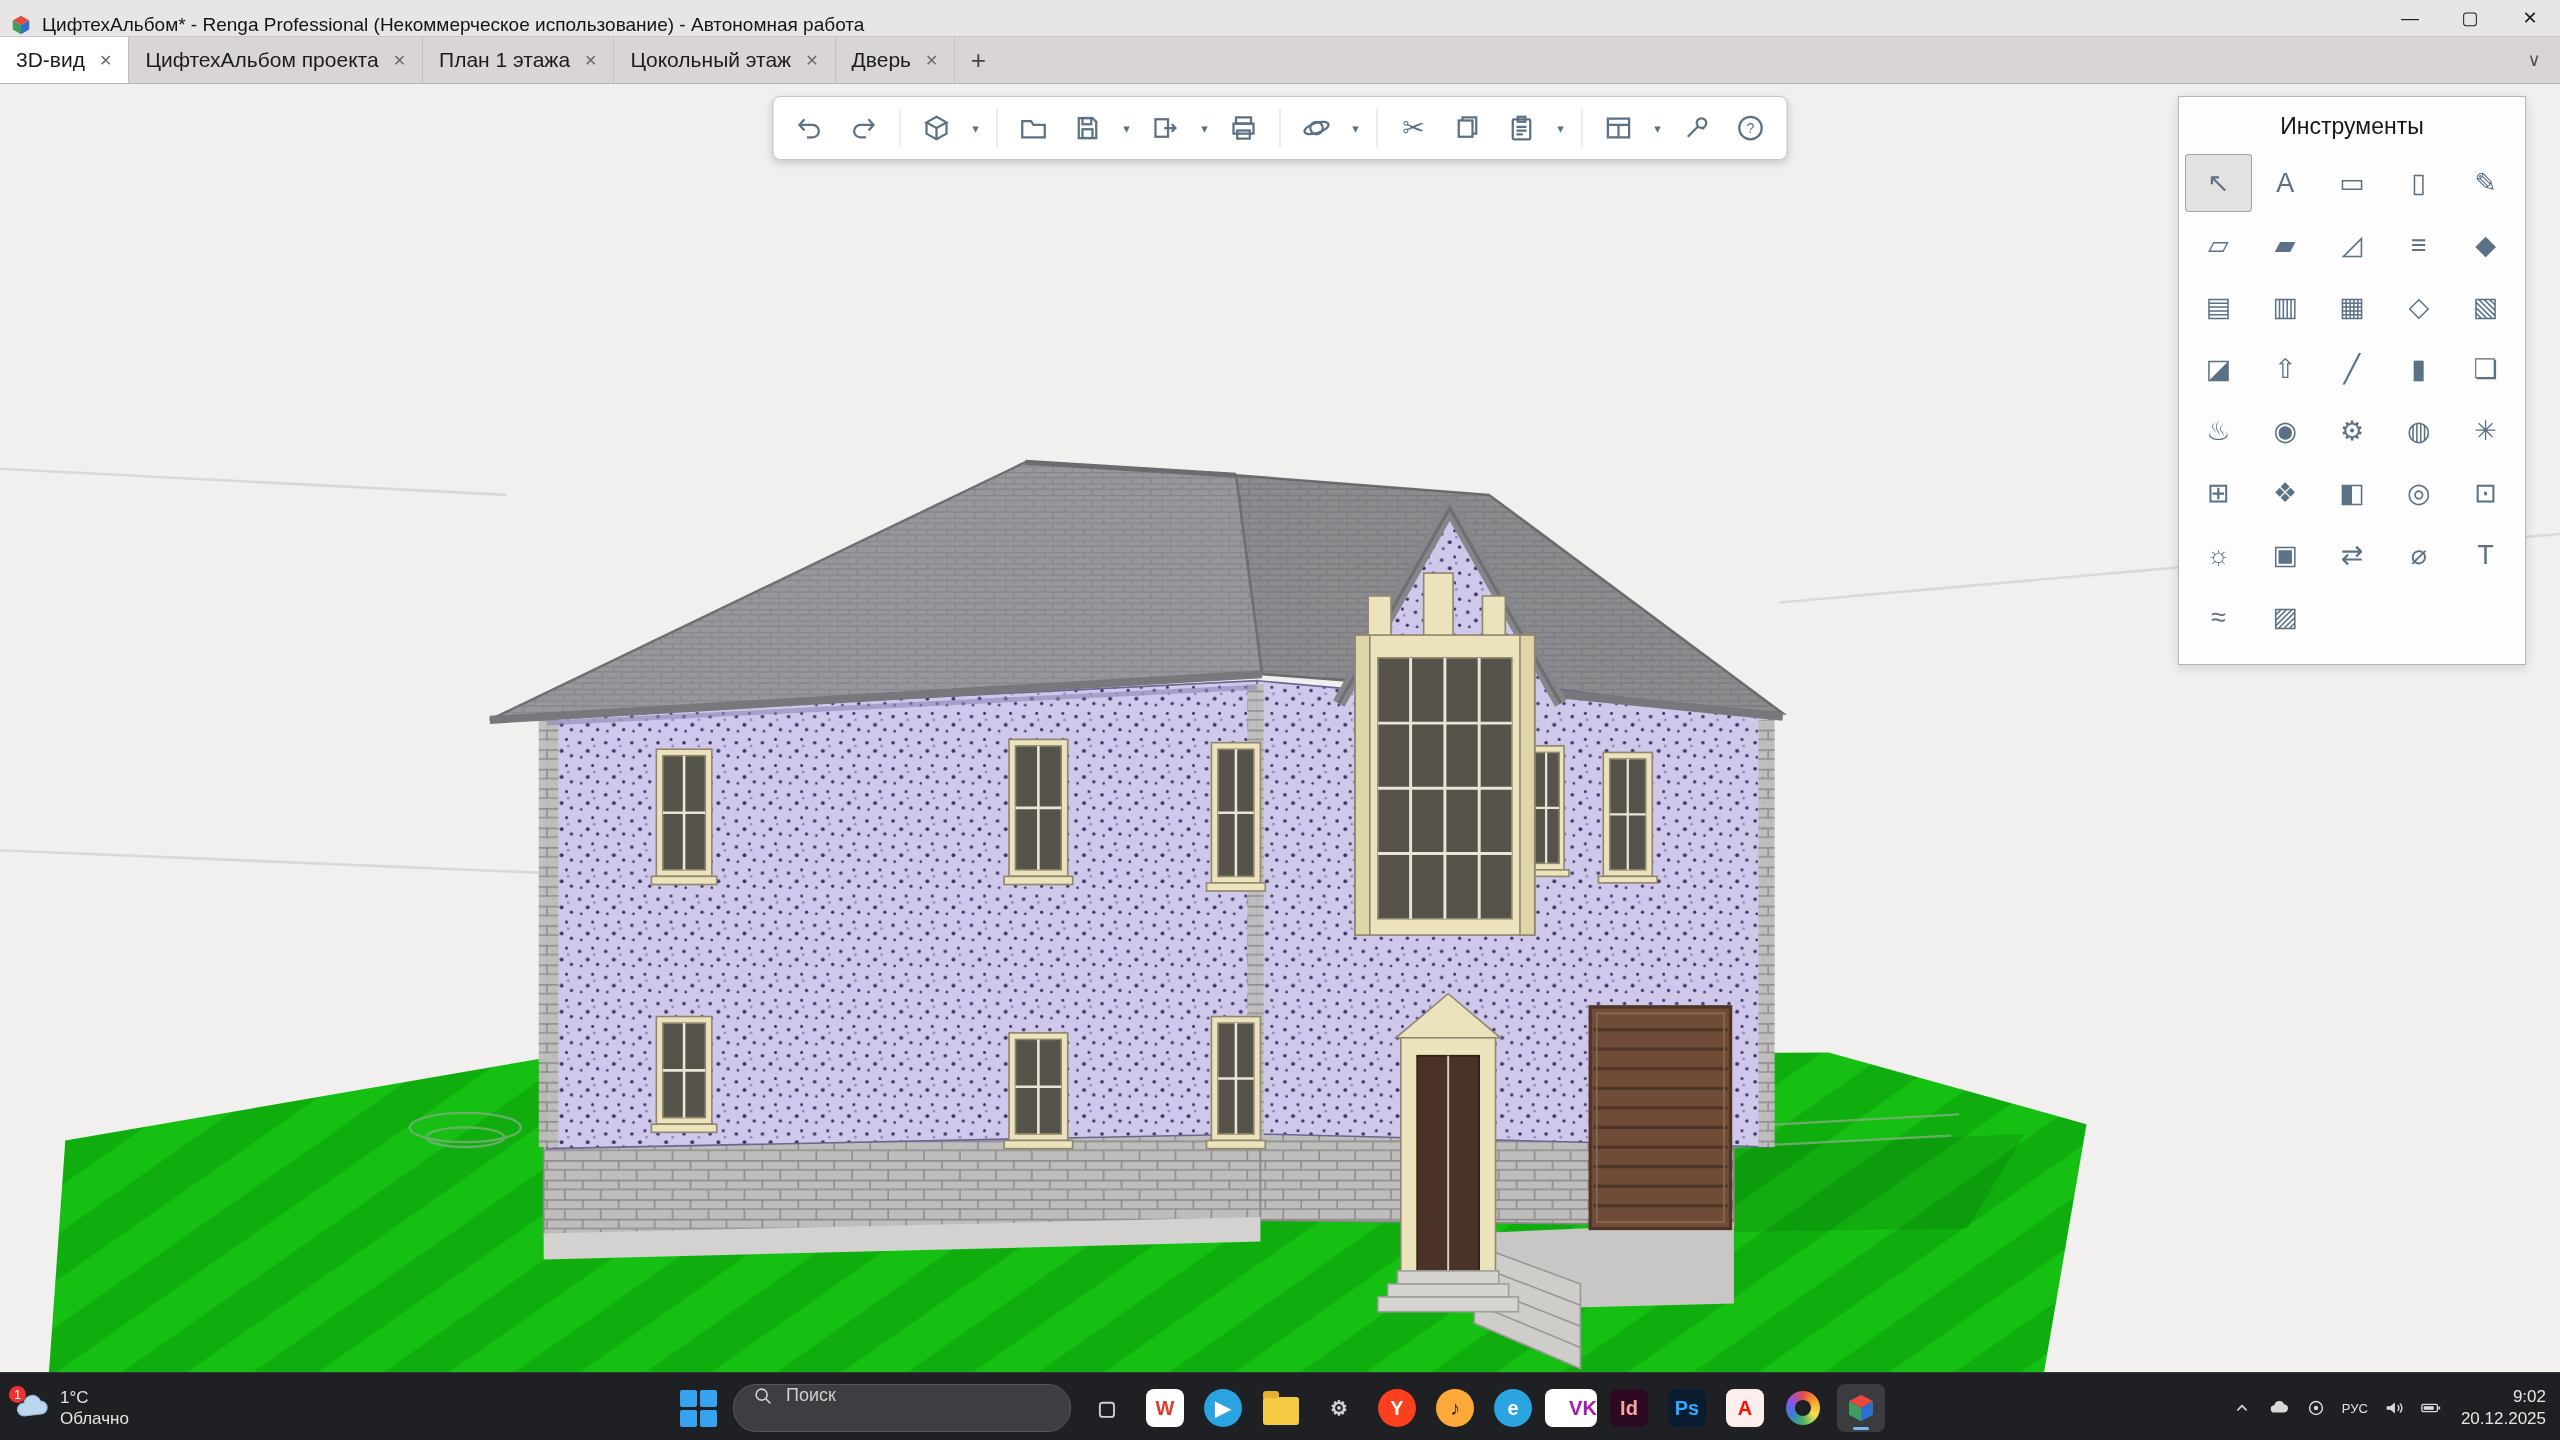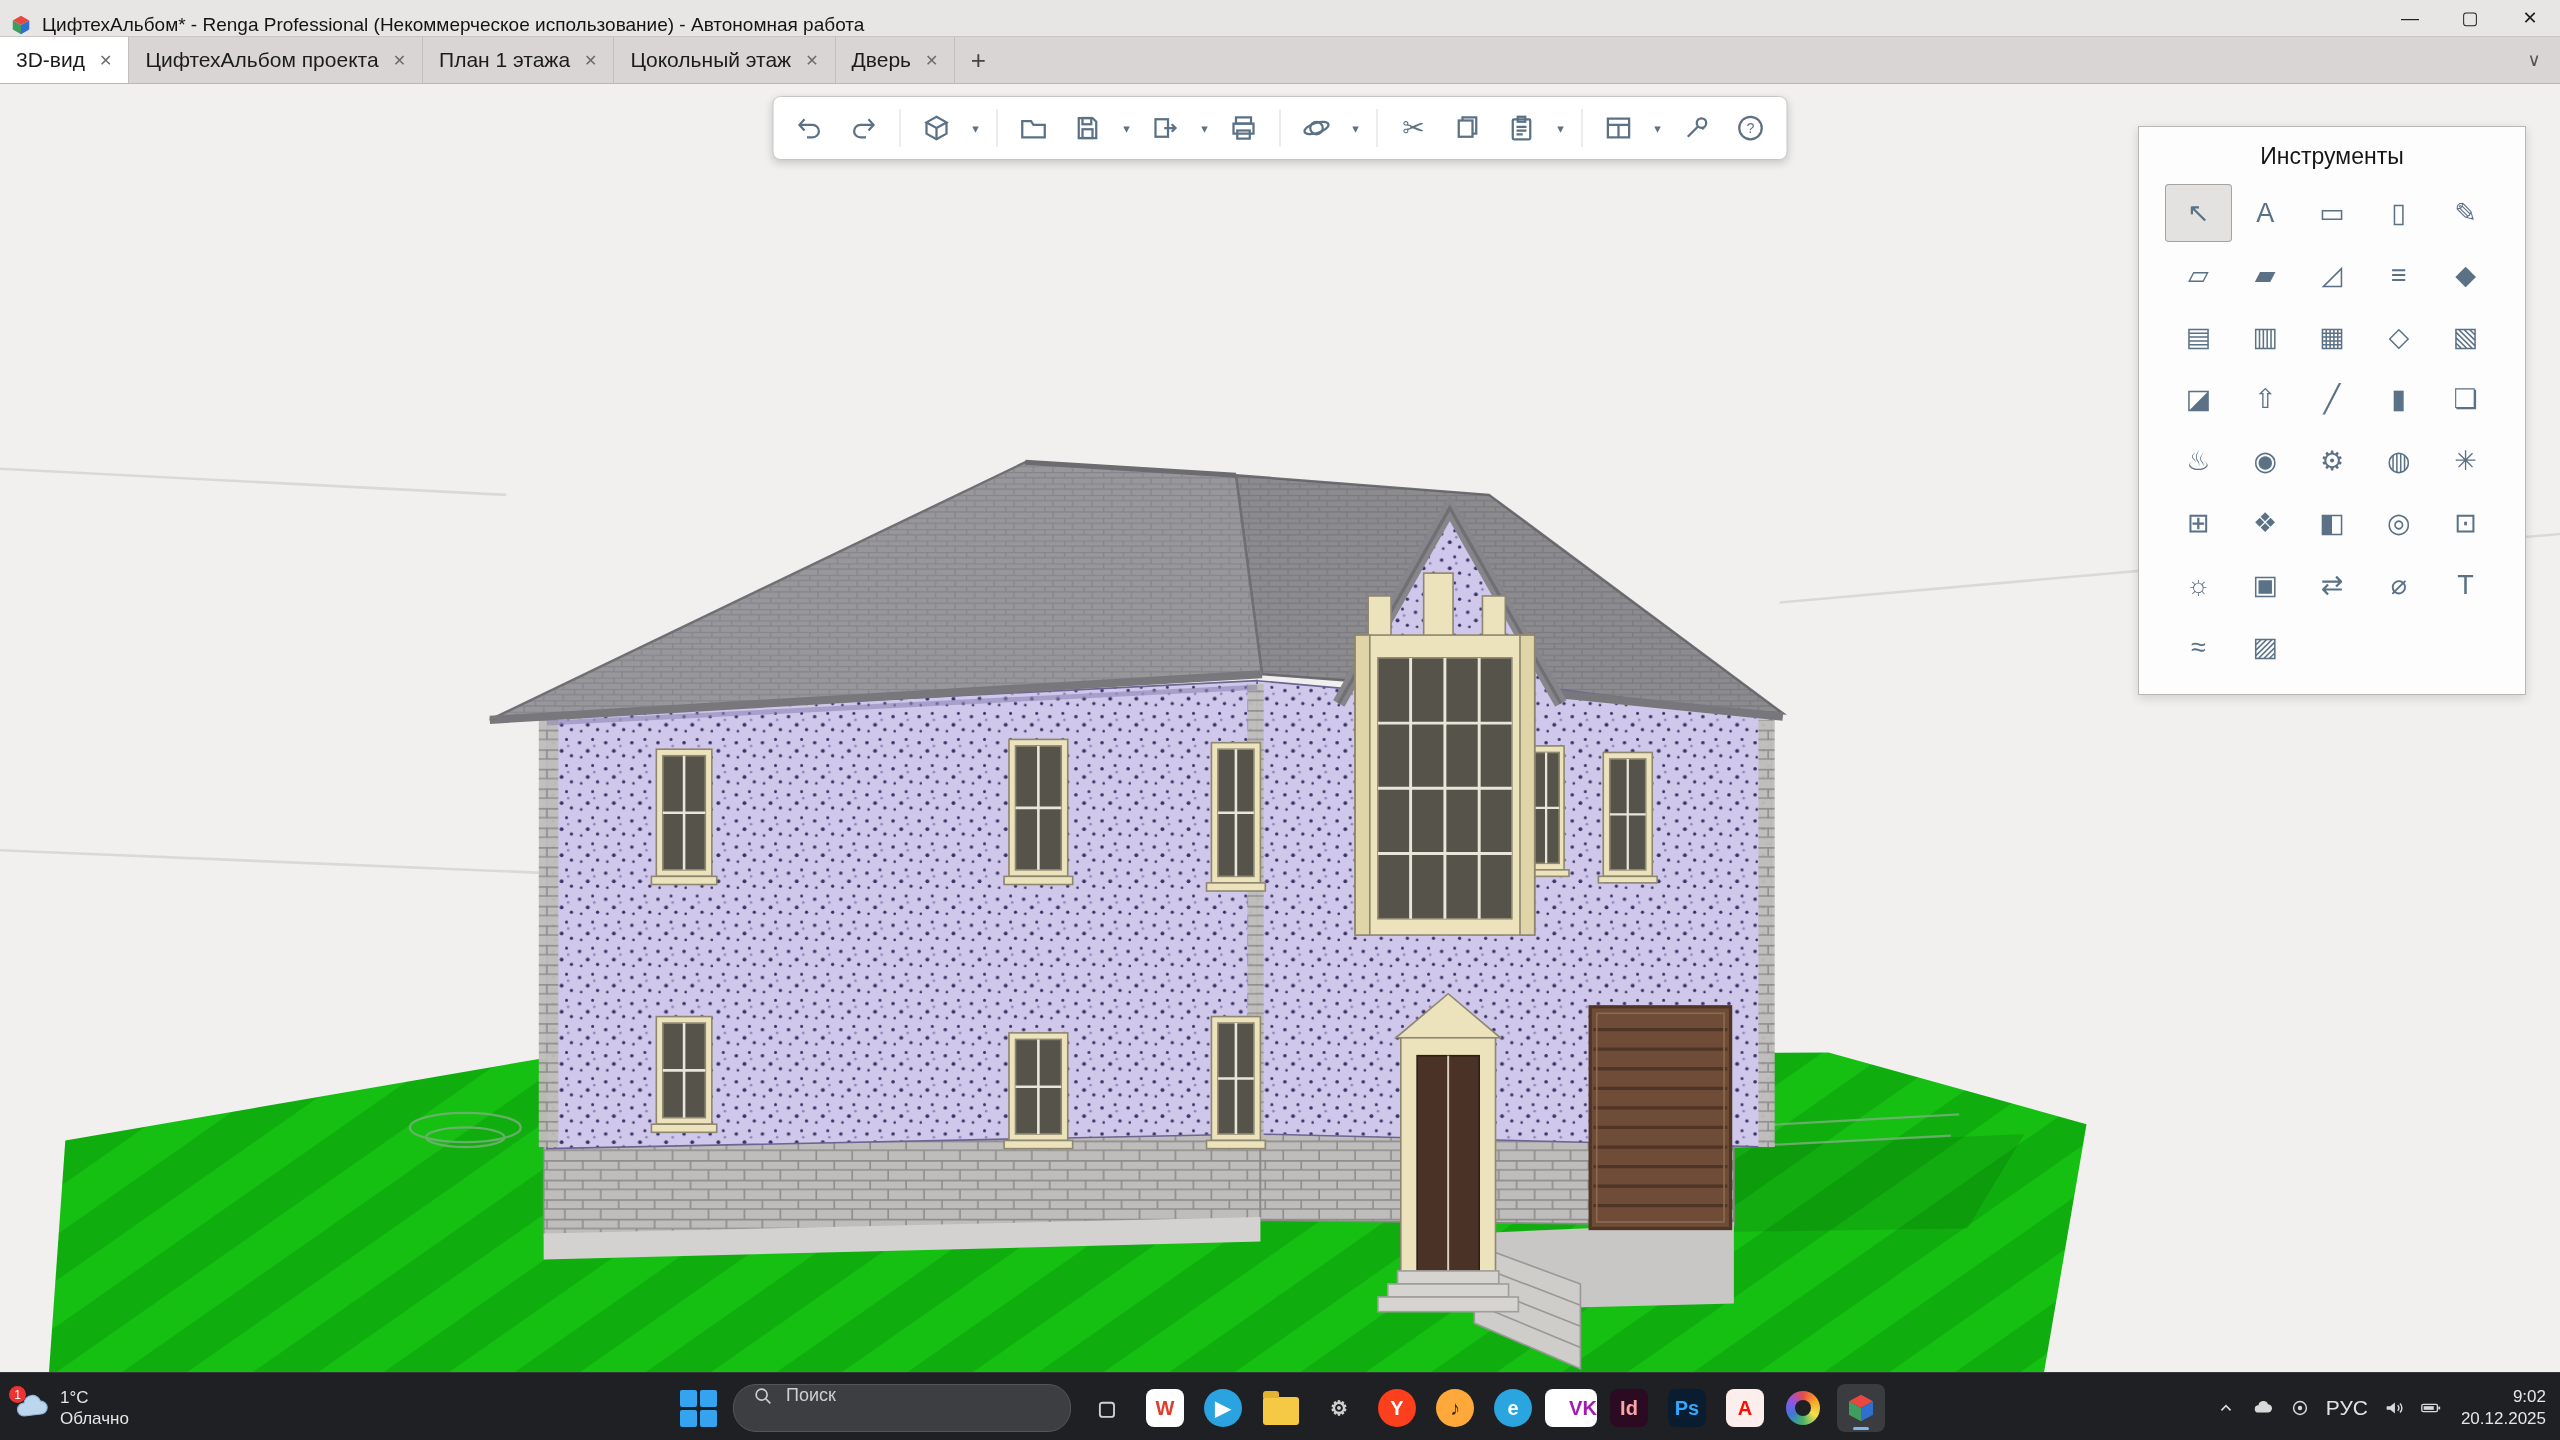--- a/index.html
+++ b/index.html
@@ -50,21 +50,21 @@
     display:flex;align-items:center;justify-content:center;color:var(--icon-color);
   }
   .tb-btn .ic{width:30px;height:30px;stroke:currentColor;fill:none;stroke-width:1.8;}
   .tb-btn .g{font-size:27px;line-height:1;}
   .tb-caret{width:22px;height:52px;border:none;background:transparent;color:var(--icon-color);font-size:13px;padding:0;}
   .tb-sep{width:1px;height:38px;background:#dcdad9;margin:0 8px;}
   
   .tools-panel{
     position:absolute;top:12px;right:34px;width:334px;
     background:var(--panel-bg);border:1px solid #b8b6b5;
-    box-shadow:0 3px 10px rgba(0,0,0,.14);padding:10px 26px 18px;z-index:5;margin-top:30px;
+    box-shadow:0 3px 10px rgba(0,0,0,.14);padding:10px 6px 18px;z-index:5;
   }
   .tools-title{font-size:23px;font-weight:400;text-align:center;margin:6px 0 14px;color:#161616;}
   .tool-grid{display:grid;grid-template-columns:repeat(5,1fr);row-gap:4px;}
   .tool{
     height:58px;display:flex;align-items:center;justify-content:center;
     font-size:27px;color:var(--icon-color);border-radius:4px;
   }
   .tool.selected{background:#e4e2e1;box-shadow:inset 0 0 0 1px #a5a3a2;}
   
   .taskbar{
@@ -93,21 +93,21 @@
     width:16px;height:3px;border-radius:2px;background:#79b8f0;
   }
   .app-ic{width:38px;height:38px;display:flex;align-items:center;justify-content:center;font-weight:bold;font-size:20px;border-radius:8px;}
   .app-ic.circle{border-radius:50%;}
   .folder-ic{width:36px;height:28px;background:#f6c945;border-radius:3px;position:relative;margin-top:5px;}
   .folder-ic::before{content:"";position:absolute;top:-6px;left:0;width:16px;height:7px;background:#e3b22e;border-radius:3px 3px 0 0;}
   .photos-ic{width:34px;height:34px;border-radius:50%;background:conic-gradient(#e54b4b,#f6a623,#f4e04d,#49b265,#3a7bd5,#8e54e9,#e54b4b);position:relative;}
   .photos-ic::after{content:"";position:absolute;inset:9px;background:#1e2023;border-radius:50%;}
   .tray{position:absolute;right:14px;top:0;bottom:0;display:flex;align-items:center;gap:15px;}
   .tray-ic{width:22px;height:22px;}
-  .tray-lang{font-size:21px;color:#e2e2e2;}
+  .tray-lang{font-size:13px;color:#e2e2e2;}
   .clock{text-align:right;font-size:17px;line-height:1.3;margin-left:4px;}
   .defs-hidden{position:absolute;width:0;height:0;overflow:hidden;}
 </style>
 </head>
 <body>
 
 <svg class="defs-hidden" aria-hidden="true">
   <defs>
     <symbol id="i-undo" viewBox="0 0 24 24">
         <path d="M8,5 L4,9.5 L8,14"></path>

